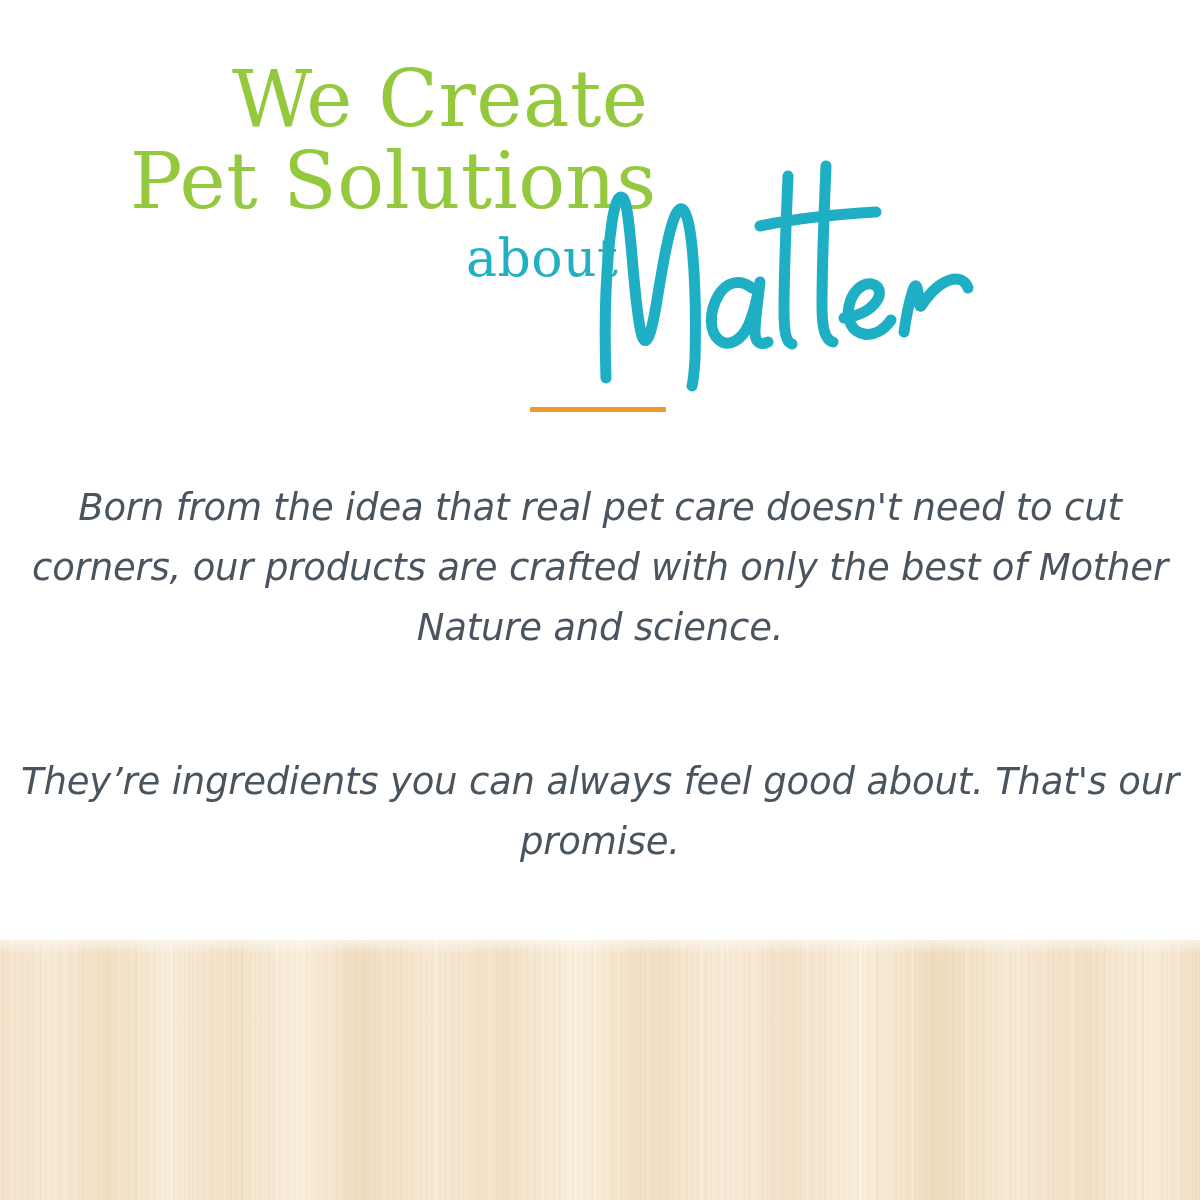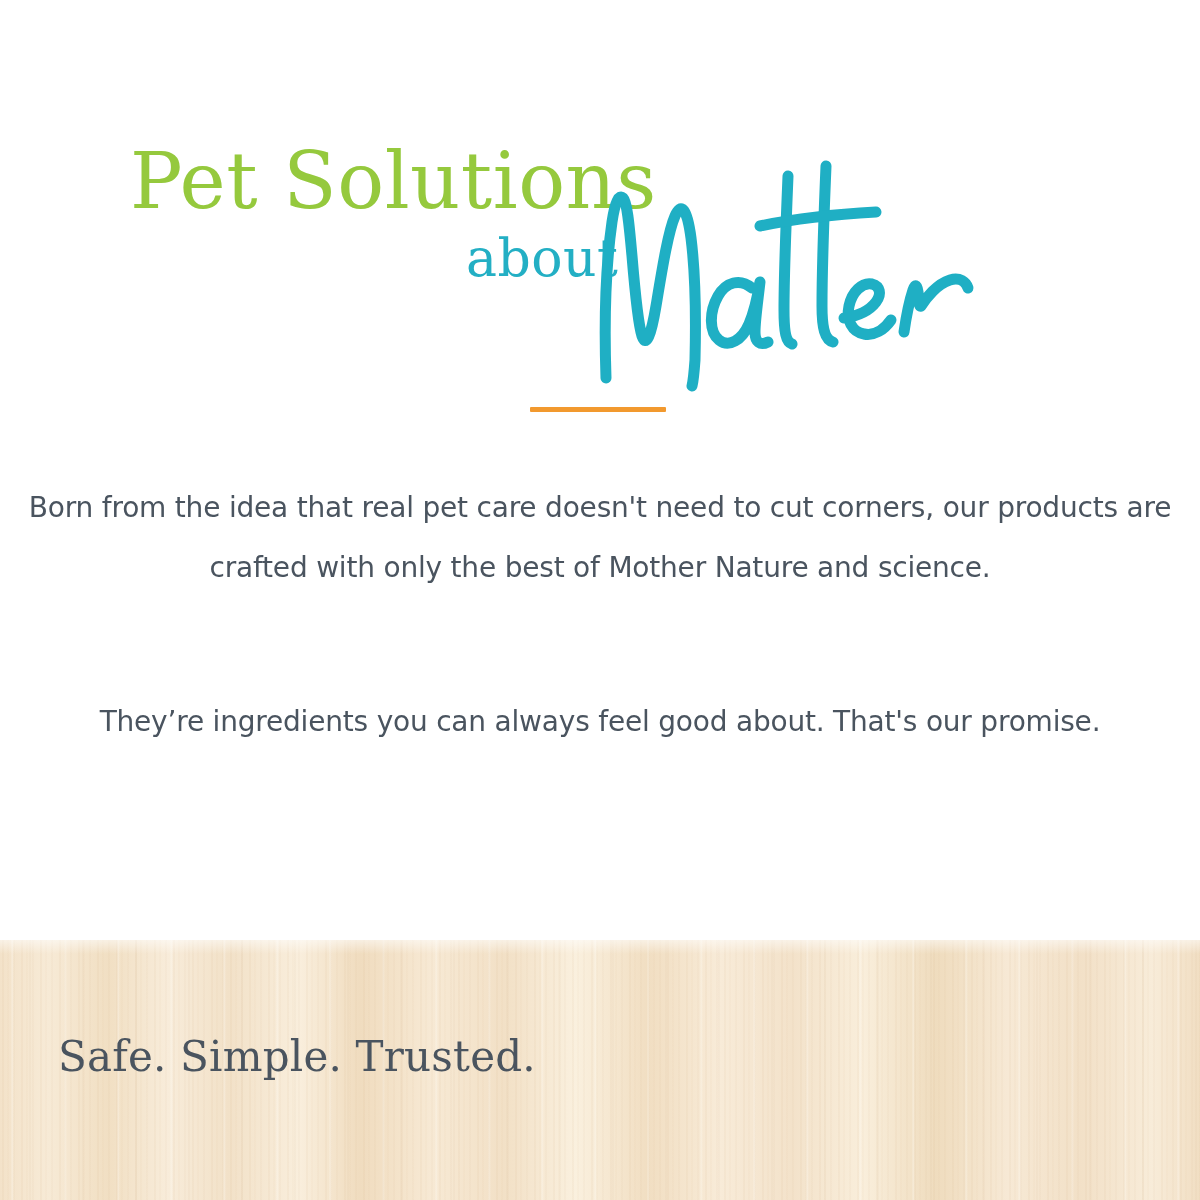--- a/index.html
+++ b/index.html
@@ -62,23 +62,24 @@
     position:absolute;
     left:0;top:478px;
     width:1200px;
     text-align:center;
     color:#4A545F;
     font-family:"DejaVu Sans","Liberation Sans",sans-serif;
     font-weight:400;
   }
   .body-copy p{
     margin:0;
-    font-size:28px;
+    font-size:37px;
     line-height:60px;
     letter-spacing:-0.2px;
+    font-style:italic;
   }
   .body-copy p.para2{margin-top:94px;}
 
   
   .footer{
     position:absolute;
     left:0;top:940px;
     width:1200px;height:260px;
     overflow:hidden;
     background:
@@ -144,20 +145,21 @@
   }
   .logo svg{display:block;width:100%;height:100%;overflow:visible;}
 </style>
 </head>
 <body>
 
 <div id="canvas">
 
   <div class="headline-block">
 
+    <div class="hl-line hl-we-create">We Create</div>
 
     <div class="hl-line hl-pet-solutions">Pet Solutions</div>
 
     <div class="hl-that">about</div>
 
     <div class="hl-matter">
       <svg viewBox="0 0 420 230" xmlns="http://www.w3.org/2000/svg" fill="none" stroke="#1FAFC4" stroke-width="11" stroke-linecap="round" stroke-linejoin="round">
         <title>Matter</title>
 
         <path d="M14 218 C12 160 14 104 20 62 C23 42 27 34 31 38 C35 42 37 62 40 96
@@ -190,17 +192,16 @@
     <p class="para2">They’re ingredients you can always feel good about. That's our promise.</p>
   </div>
 
   <div class="footer">
     <div class="grain"></div>
     <div class="grain2"></div>
     <div class="topshade"></div>
   </div>
 
   <div class="tagline">
-    <span class="t-line">Safe. Simple. Trusted.</span>
   </div>
 
 
 </div>
 
 </body></html>

